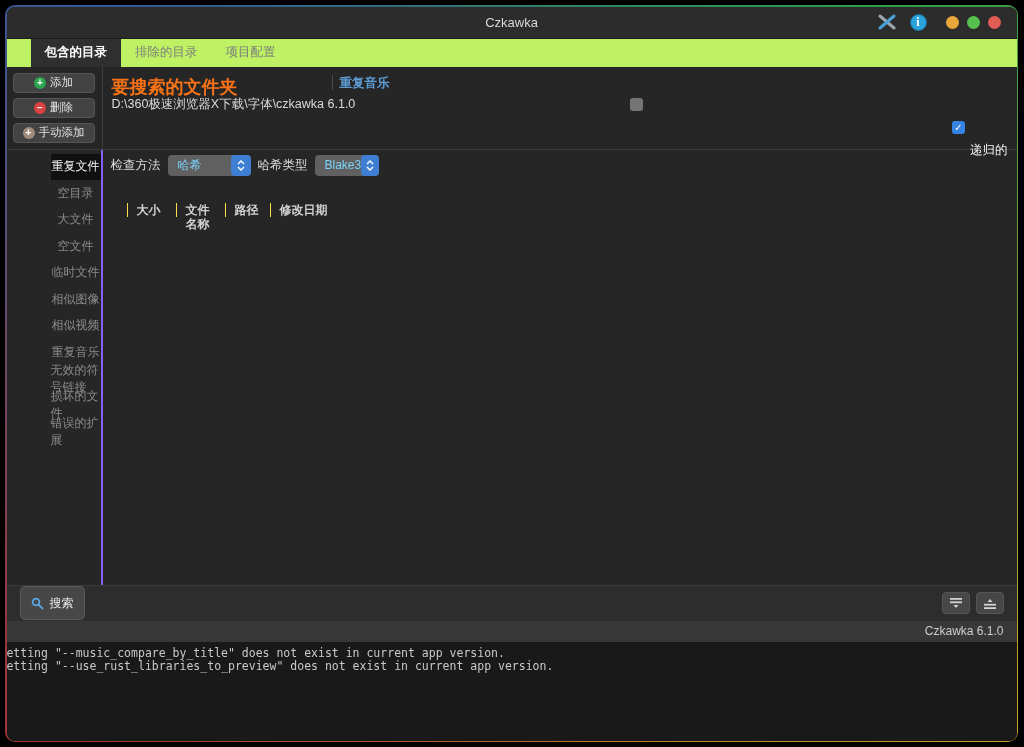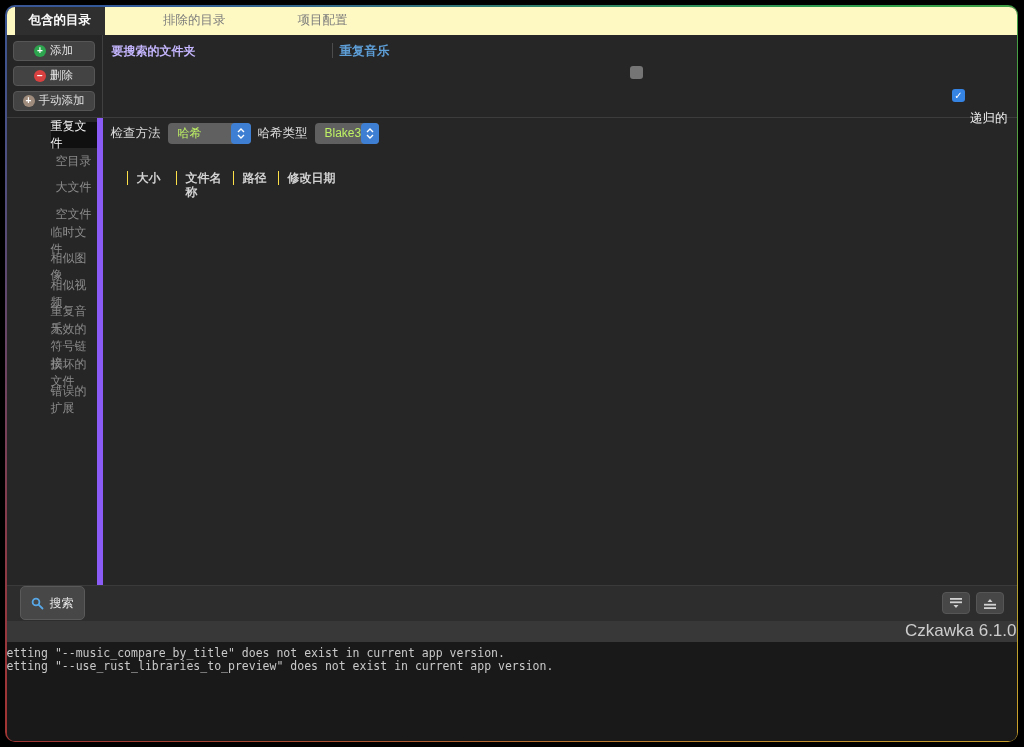--- a/index.html
+++ b/index.html
@@ -15,86 +15,101 @@
   .tb-right { position:absolute; right:16px; top:0; height:100%; display:flex; align-items:center; gap:13px; }
   .tools-ic { width:20px; height:16px; }
   .info-ic { width:17px; height:17px; border-radius:50%; background:#2aa3dc; border:1px solid #18719c;
              color:#fff; font-family:"Liberation Serif",serif; font-weight:bold; font-size:12px;
              display:flex; align-items:center; justify-content:center; line-height:1; }
   .dots { display:flex; gap:8px; margin-left:6px; }
   .dot { width:13px; height:13px; border-radius:50%; }
   .dot.y { background:#e9a63b; } .dot.g { background:#55c04d; } .dot.r { background:#e05c55; }
 
   
-  .tabbar { flex:0 0 28px; background:#fef9c3; display:flex; padding-left:8px;gap:44px; }
+  .tabbar { flex:0 0 28px; background:#bef264; display:flex; padding-left:24px; }
   .tab { padding:0 14px; display:flex; align-items:center; font-size:12.5px; color:#7c7c7c; }
   .tab.active { color:#fafafa; background:#2f2f2f; font-weight:bold; }
 
   
   .dirpanel { flex:0 0 82px; display:flex; background:#262626; border-bottom:1px solid #3c3c3c; }
   .dir-buttons { flex:0 0 96px; border-right:1px solid #404040; padding:6px 7px 6px 6px;
                  display:flex; flex-direction:column; gap:5px; }
   .btn { height:20px; background:#434343; border:1px solid #565656; border-radius:4px; color:#e2e2e2;
          font-size:11.5px; display:flex; align-items:center; justify-content:center; gap:4px; cursor:default; }
   .cir { width:12px; height:12px; border-radius:50%; color:#fff; font-size:10px; font-weight:bold;
          display:inline-flex; align-items:center; justify-content:center; line-height:1; flex:0 0 auto; }
   .cir.add { background:#2da44e; } .cir.rem { background:#d94040; } .cir.man { background:#a08c7d; }
   .dir-main { flex:1; position:relative; }
-  .col-search { position:absolute; left:9px; top:8px; font-size:12px; font-weight:bold; color:#c4b5fd; }
+  .col-search { position:absolute; left:9px; top:8px; font-size:18px; font-weight:bold; color:#f97316; }
   .col-ref { position:absolute; left:237px; top:8px; font-size:12.5px; font-weight:bold; color:#5e9fd8; }
   .col-ref::before { content:""; position:absolute; left:-8px; top:0px; width:1px; height:15px; background:#4c4c4c; }
   .dir-row-path { position:absolute; left:9px; top:29px; font-size:12.5px; color:#dadada; }
   .cb { width:13px; height:13px; border-radius:3px; }
   .cb.un { background:#757575; position:absolute; left:527px; top:31px; }
   .recursive { position:absolute; right:9px; top:30px; display:flex; align-items:center; gap:5px; }
   .cb.ck { background:#3584e4; color:#fff; font-size:10px; display:flex; align-items:center; justify-content:center; line-height:1; }
   .recursive-label { font-size:12.5px; color:#f0f0f0;margin-top:45px; }
 
   
   .main { flex:1 1 auto; min-height:0; display:flex; background:#262626; }
-  .sidebar { flex:0 0 96px; border-right:6px solid #8b5cf6; padding-top:4px;padding-left:44px; }
+  .sidebar { flex:0 0 96px; border-right:2px solid #8b5cf6; padding-top:4px;padding-left:44px; }
   .side-item { height:26.5px; display:flex; align-items:center; justify-content:center;
                font-size:12px; color:#8b8b8b; cursor:default; }
   .side-item.active { background:#101010; color:#f4f4f4; }
   .content { flex:1; display:flex; flex-direction:column;gap:20px; }
   .method-row { flex:0 0 31px; display:flex; align-items:center; padding-left:8px; gap:7px;
                 font-size:12.5px; color:#dadada; }
   .select { height:21px; background:#606060; border-radius:4px; display:flex; align-items:center;
-            color:#bef264; font-size:12px; padding-left:10px; cursor:default;text-align:right; }
+            color:#7dd3fc; font-size:12px; padding-left:10px; cursor:default;text-align:right; }
   .select .chev { width:20px; height:21px; background:#3e7fd4; border-radius:4px; margin-left:auto;
                   display:flex; align-items:center; justify-content:center; }
   .sel-hash { width:83px; } .sel-blake { width:64px; }
   .table-header { flex:0 0 19px; display:flex; align-items:center; margin-left:24px;
                   font-size:12px; font-weight:bold; color:#d2d2d2; }
   .th { padding:0 9px; border-left:1px solid #fde047; height:14px; line-height:14px; cursor:default; }
-  .th.w-size { width:49px; } .th.w-name { width:57px; } .th.w-path { width:45px; }
+  .th.w-size { width:49px; } .th.w-name { width:49px; } .th.w-path { width:45px; }
   .table-body { flex:1; }
 
   
   .bottombar { flex:0 0 36px; background:#2d2d2d; border-top:1px solid #3a3a3a;
                display:flex; align-items:center; padding:0 13px; }
   .search-btn { height:22px; padding:16px 10px; background:#474747; border:1px solid #5a5a5a; border-radius:5px;
                 color:#e8e8e8; font-size:12px; display:flex; align-items:center; gap:6px; cursor:default; }
   .bb-spacer { flex:1; }
   .icon-btn { width:28px; height:22px; background:#474747; border:1px solid #565656; border-radius:4px;
               display:flex; align-items:center; justify-content:center; margin-left:6px; cursor:default; }
 
   
   .statusrow { flex:0 0 21px; background:#383838; display:flex; align-items:center; justify-content:flex-end;
-               font-size:17px; color:#cdcdcd; }
+               padding-right:13px; font-size:12px; color:#cdcdcd; }
   .logarea { flex:0 0 99px; background:#191919; padding-top:5px; overflow:hidden; }
   .logline { font-family:"DejaVu Sans Mono",monospace; font-size:11.5px; line-height:13px; color:#c9c9c9;
              white-space:pre; margin-left:-7px; }
 </style>
 </head>
 <body>
 
 <div class="frame">
   <div class="win">
 
+    <div class="titlebar">
+      <span class="title">Czkawka</span>
+      <div class="tb-right">
+        <svg class="tools-ic" viewBox="0 0 20 16">
+          <line x1="3" y1="2" x2="17" y2="14" stroke="#9aa7af" stroke-width="3" stroke-linecap="round"></line>
+          <line x1="17" y1="2" x2="3" y2="14" stroke="#4a9fd8" stroke-width="3" stroke-linecap="round"></line>
+        </svg>
+        <div class="info-ic">i</div>
+        <div class="dots">
+          <div class="dot y"></div>
+          <div class="dot g"></div>
+          <div class="dot r"></div>
+        </div>
+      </div>
+    </div>
 
     <div class="tabbar">
       <div class="tab active">包含的目录</div>
       <div class="tab">排除的目录</div>
       <div class="tab">项目配置</div>
     </div>
 
     <div class="dirpanel">
       <div class="dir-buttons">
         <div class="btn">
@@ -106,20 +121,21 @@
           <span>删除</span>
         </div>
         <div class="btn">
           <span class="cir man">+</span>
           <span>手动添加</span>
         </div>
       </div>
       <div class="dir-main">
         <div class="col-search">要搜索的文件夹</div>
         <div class="col-ref">重复音乐</div>
+        <div class="dir-row-path">D:\360极速浏览器X下载\字体\czkawka 6.1.0</div>
         <div class="cb un"></div>
         <div class="recursive">
           <div class="cb ck">✓</div>
           <span class="recursive-label">递归的</span>
         </div>
       </div>
     </div>
 
     <div class="main">
       <div class="sidebar">

